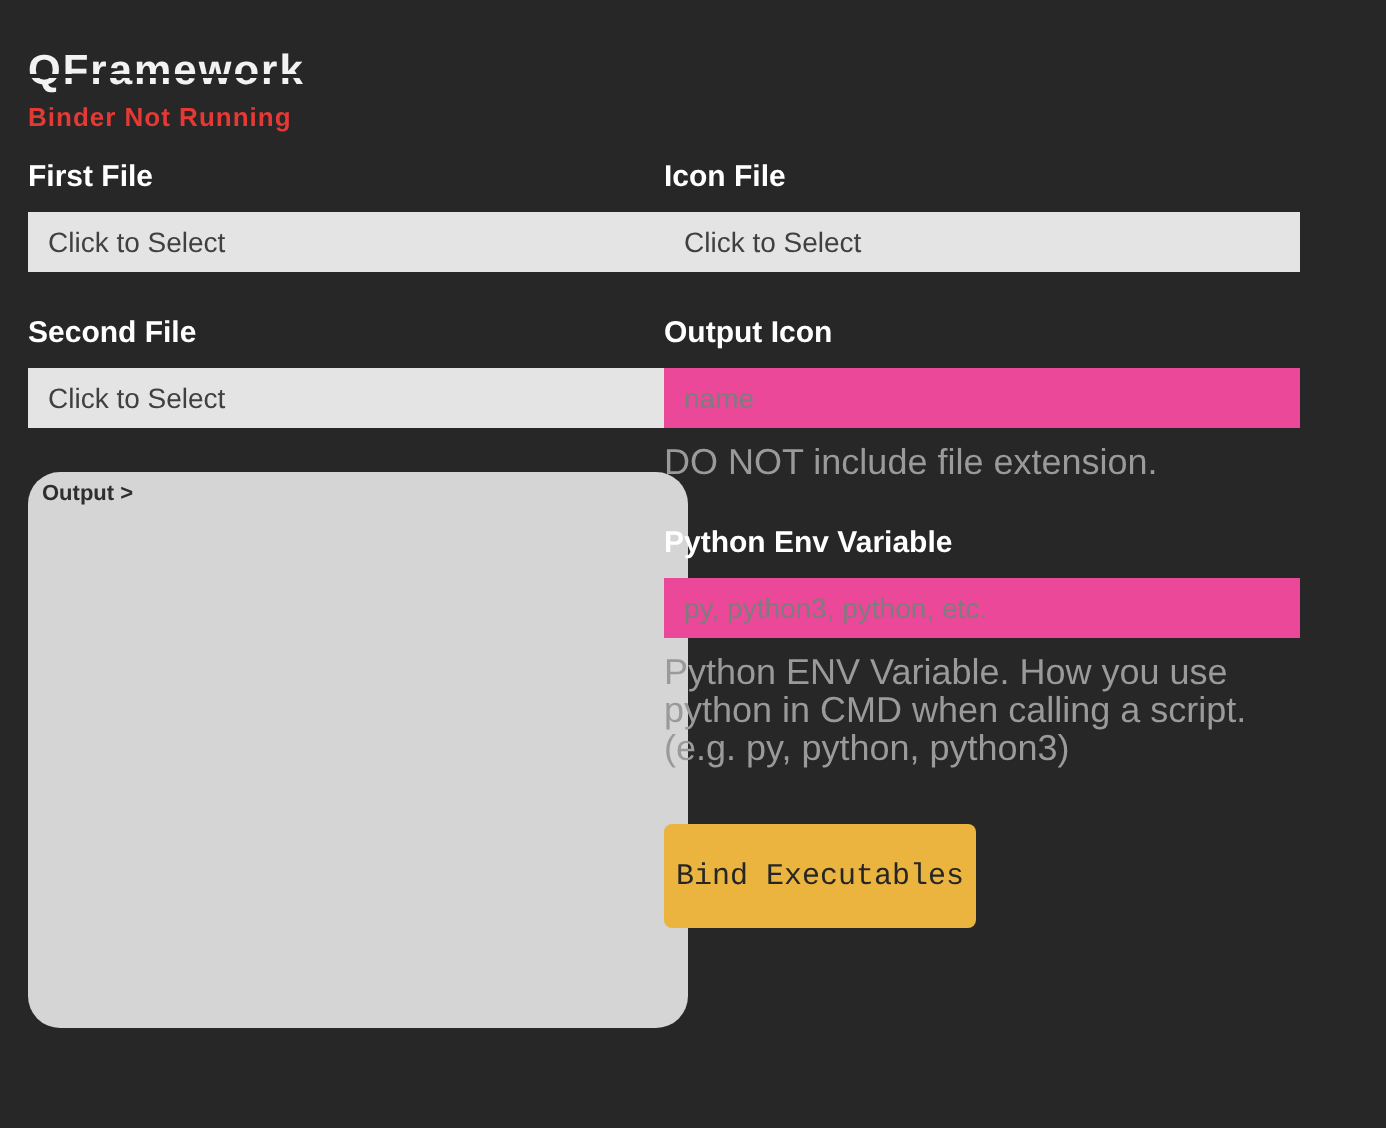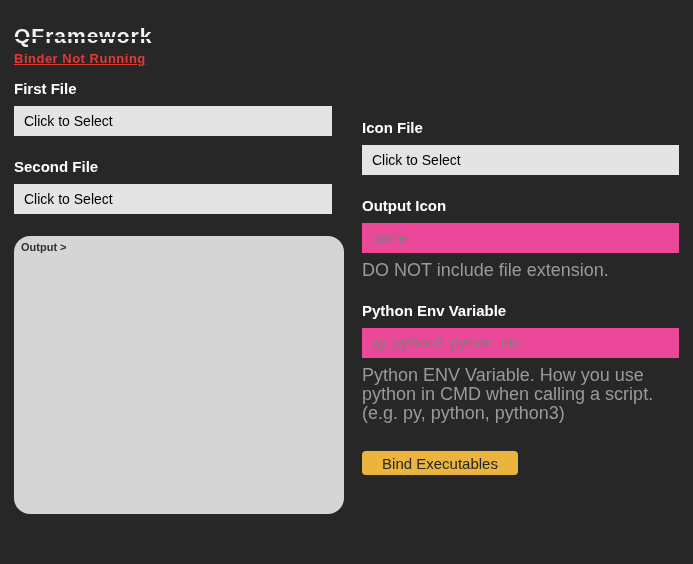--- a/index.html
+++ b/index.html
@@ -28,46 +28,43 @@
     top: 55%;
     height: 2px;
     background: #272727;
   }
   .status {
     color: #e53935;
     font-size: 13px;
     font-weight: bold;
     letter-spacing: 0.5px;
     margin-top: 3px;
-    text-decoration: underline;
   }
 
   
   .columns {
     display: flex;
-    gap: 30px;
     margin-top: 14px;
-    align-items: center;
   }
   .col { width: 318px; display: flex; flex-direction: column; }
 
   .label {
     color: #ffffff;
     font-size: 15px;
     font-weight: bold;
     margin-top: 22px;
     margin-bottom: 9px;
   }
   .col .label:first-child { margin-top: 0; }
 
   .file-select {
     width: 100%;
     height: 30px;
     background: #e4e4e4;
-    color: #000000;
+    color: #404040;
     font-size: 14px;
     line-height: 30px;
     padding: 0 10px;
     cursor: pointer;
     user-select: none;
   }
 
   .text-input {
     width: 100%;
     height: 30px;
@@ -97,27 +94,27 @@
     color: #2e2e2e;
     font-size: 11px;
     font-weight: bold;
     overflow: auto;
     border-radius: 16px;
   }
 
   .bind-button {
     margin-top: 28px;
     width: 156px;
-    height: 24px;
+    height: 52px;
     background: #eab43f;
     color: #262626;
     border: none;
     border-radius: 4px;
     font-size: 15px;
-    font-family: Liberation Sans, sans-serif;
+    font-family: Liberation Mono, monospace;
     cursor: pointer;
   }
 </style>
 </head>
 <body>
 
 <div class="page">
 
   <header>
     <div class="logo">QFramework</div>

